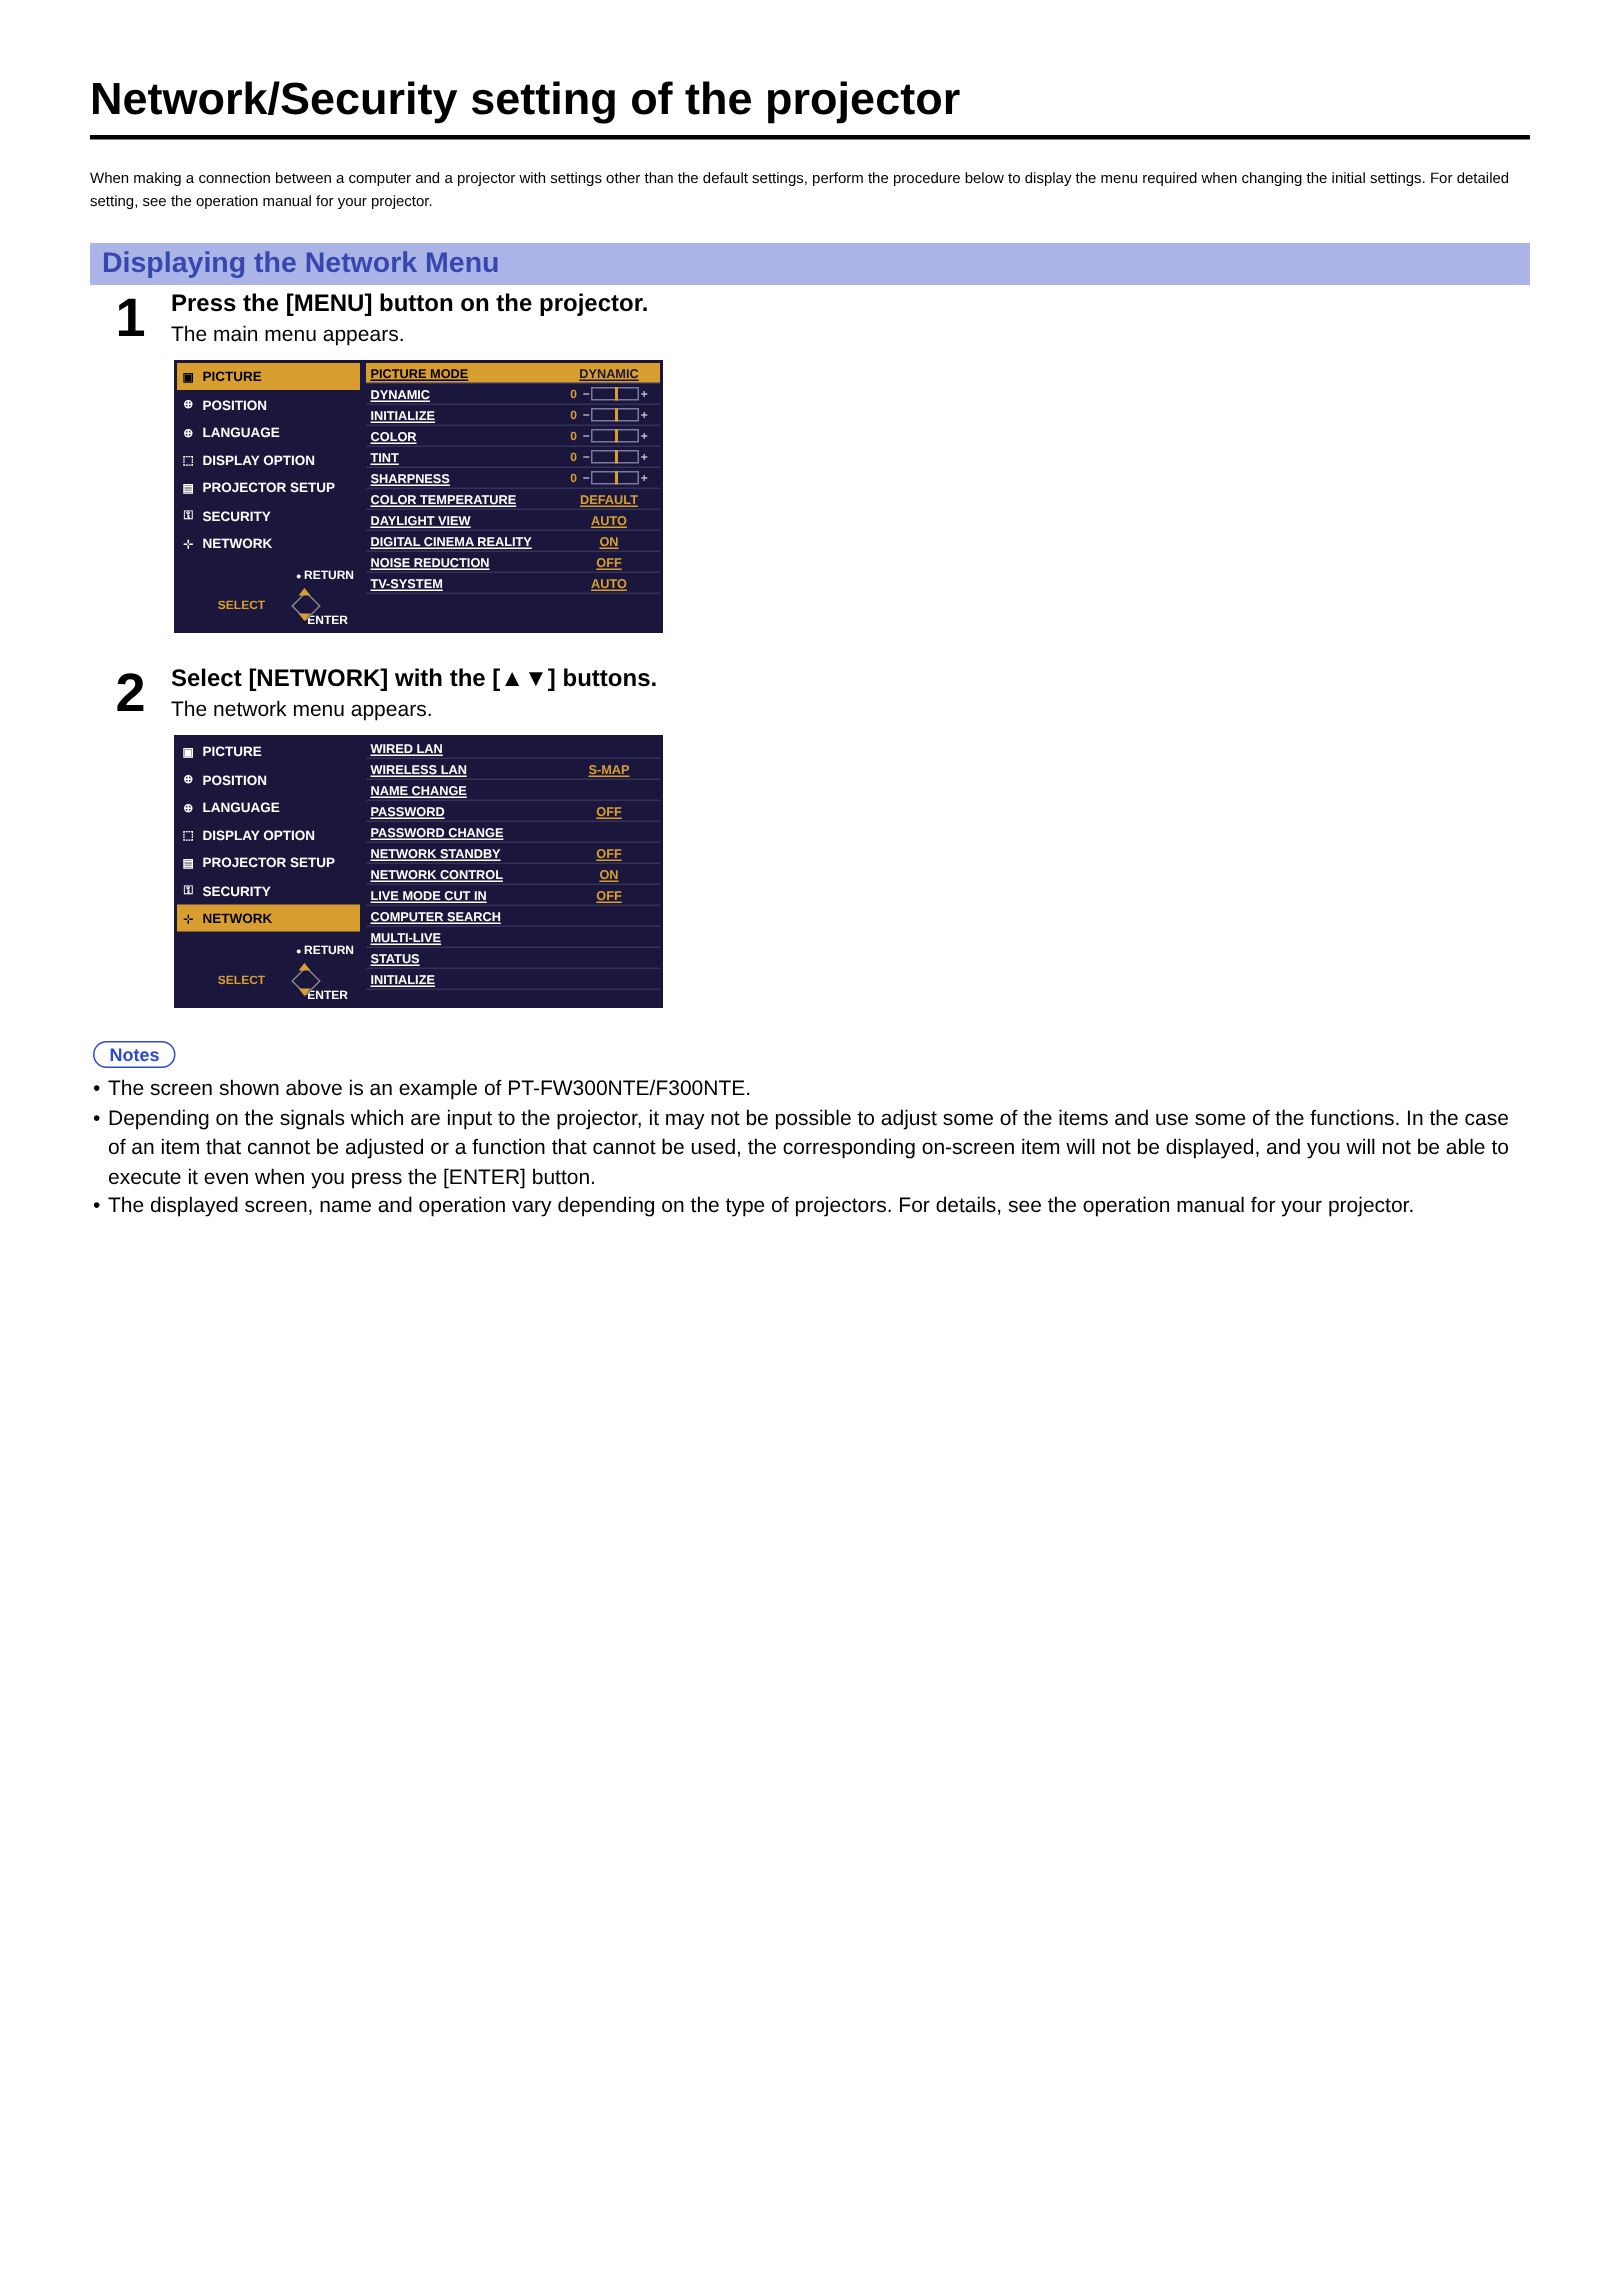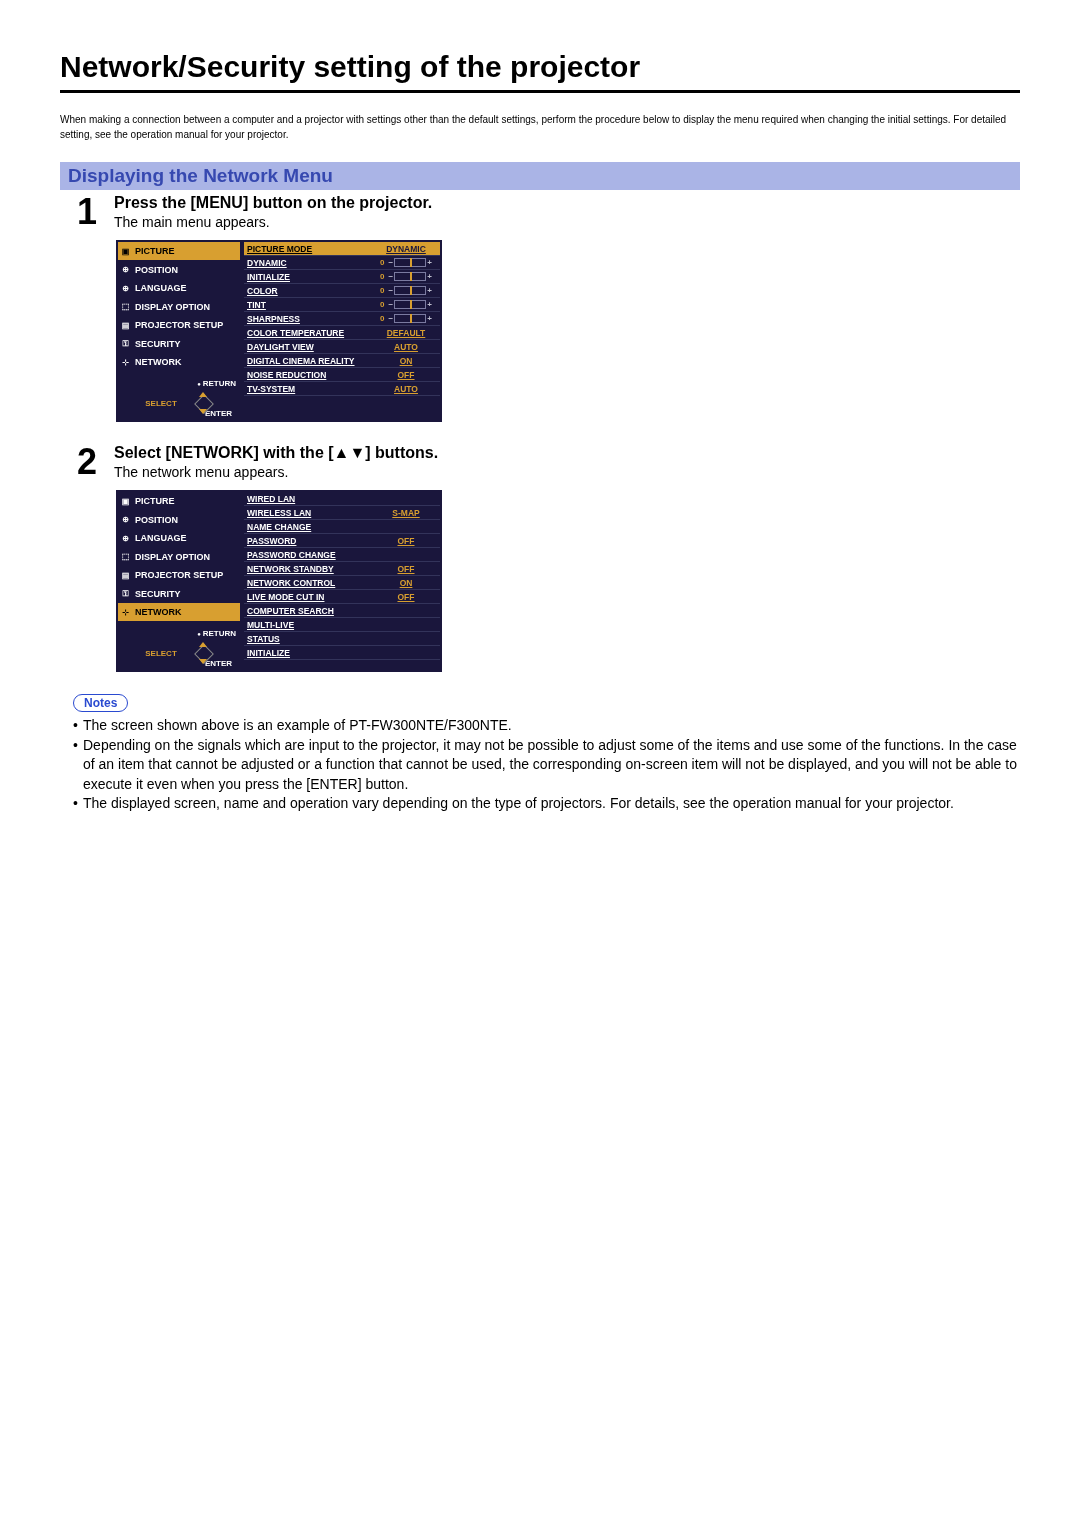--- a/index.html
+++ b/index.html
@@ -502,21 +502,21 @@
           <span class="rlabel">STATUS</span>
           <span class="rval"></span>
         </div>
         <div class="menu-row">
           <span class="rlabel">INITIALIZE</span>
           <span class="rval"></span>
         </div>
       </div>
 </div>
 
-<div style="margin-left:13px;">
+<div style="margin-left:2px;">
   <div class="notes-badge">Notes</div>
   <div class="notes-list" id="notes">
         <div class="note-item">
           <span class="bullet">•</span>
           <span> The screen shown above is an example of PT-FW300NTE/F300NTE.</span>
         </div>
         <div class="note-item">
           <span class="bullet">•</span>
           <span> Depending on the signals which are input to the projector, it may not be possible to adjust some of the items and use some of the functions. In the case of an item that cannot be adjusted or a function that cannot be used, the corresponding on-screen item will not be displayed, and you will not be able to execute it even when you press the [ENTER] button.</span>
         </div>

